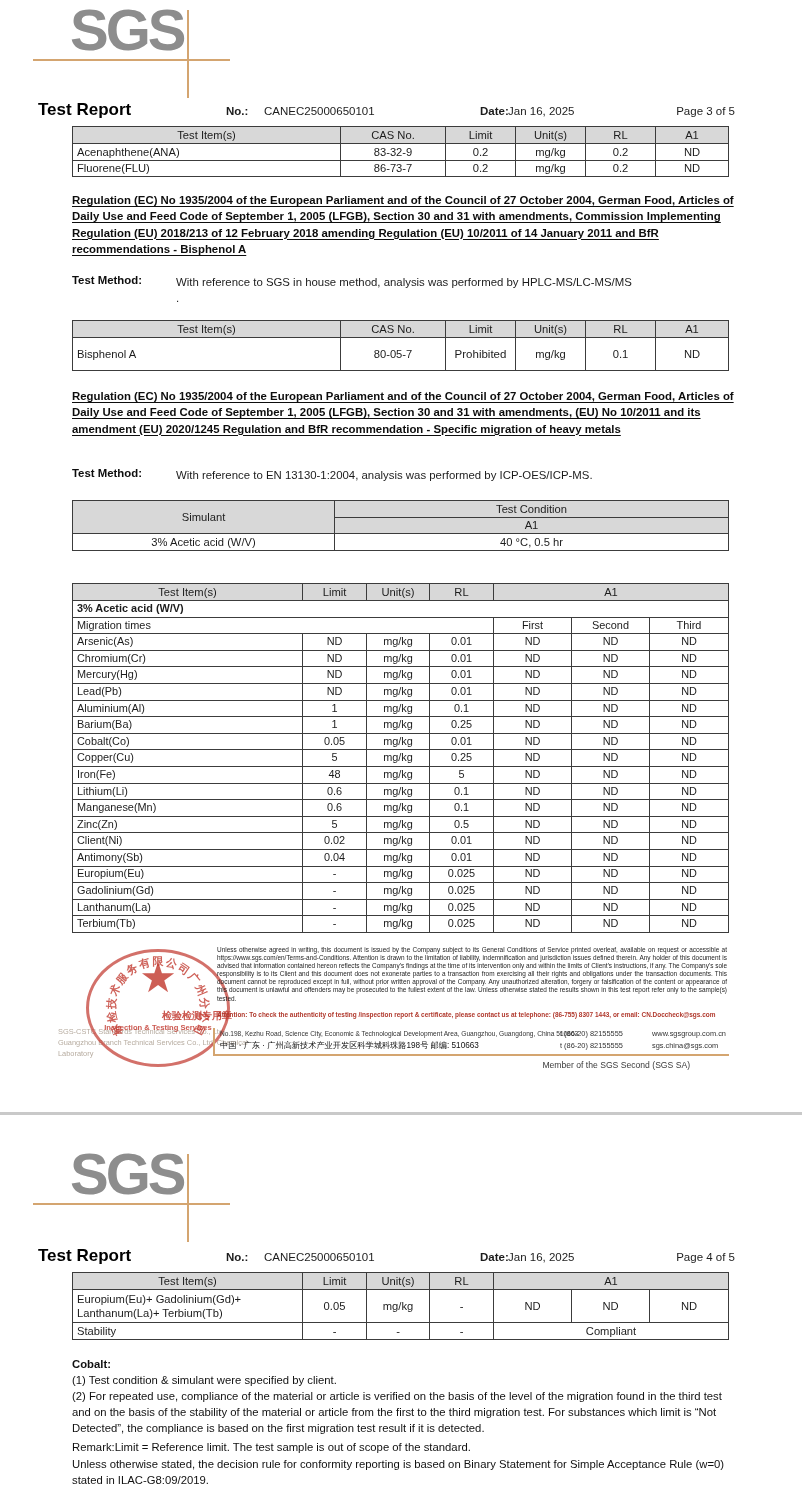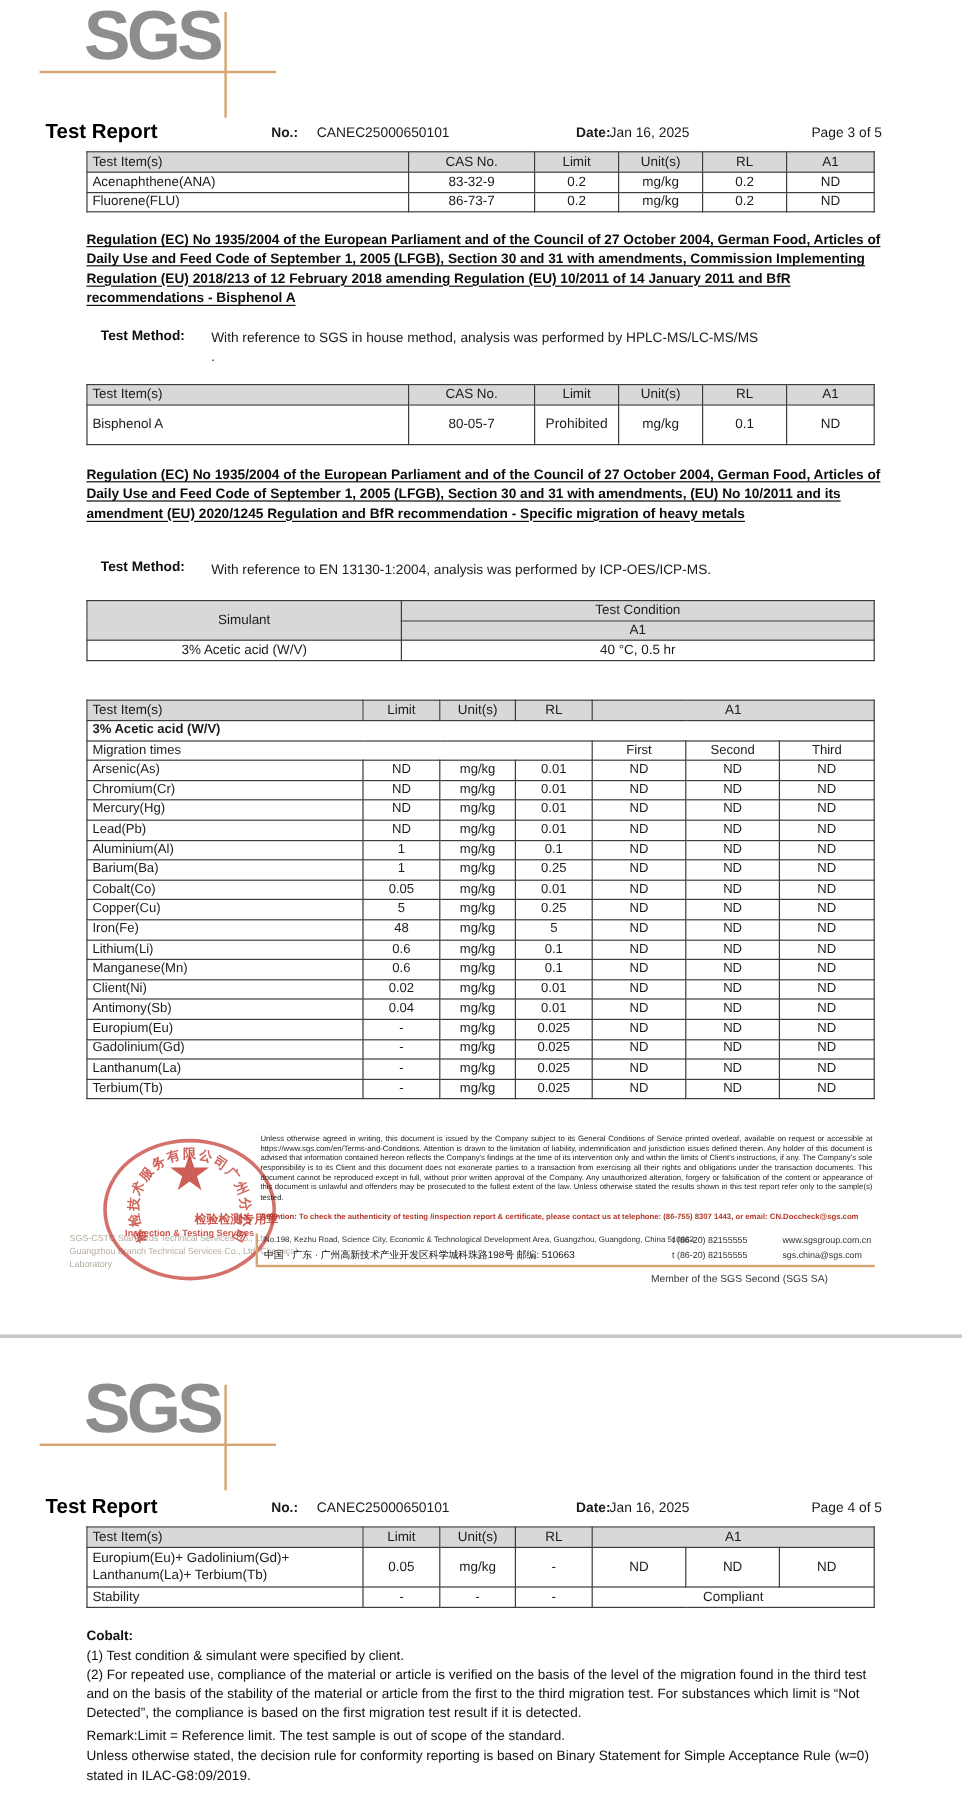--- a/index.html
+++ b/index.html
@@ -22,37 +22,37 @@
   .rh-no { left:264px; }
   .rh-date-label { left:458px; font-weight:bold;padding-left:22px; }
   .rh-date { left:508px; }
   .rh-page { left:600px; width:135px; text-align:right; }
 
   
   table { position:absolute; border-collapse:collapse; table-layout:fixed; background:#fff; }
   th, td { border:1px solid #3c3c3c; font-size:11.2px; font-weight:normal; padding:0 4px;
            text-align:center; color:#1c1c1c; overflow:hidden; line-height:1.25; }
   th { background:#d8d8d8; }
-  .left { text-align:left; }
+  .left { text-align:center; }
   thead tr { height:17px; }
   tbody tr { height:16.6px; }
   #t2 tbody tr { height:33px; }
   #t2 .wrapcell { word-break:break-all; font-size:11.5px; }
   .section-row td { font-weight:bold; text-align:left; }
   #t4 tbody td:first-child, #t1 tbody td:first-child, #t2 tbody td:first-child,
   #t5 tbody td:first-child { text-align:left; }
   #t4 td { font-size:10.9px; }
   #t5 .tallrow { height:33px; }
   #t3 td { height:15.6px; }
   #t3 .hdr { background:#d8d8d8; }
 
   
   .reg { position:absolute; left:72px; width:662px; font-size:11.4px; font-weight:bold;
          text-decoration:underline; text-underline-offset:2px; line-height:16.4px; color:#0d0d0d; }
-  .tm-label { position:absolute; left:84px; font-size:11.4px; font-weight:bold; color:#0d0d0d; }
+  .tm-label { position:absolute; left:72px; font-size:11.4px; font-weight:bold; color:#0d0d0d; }
   .tm-text { position:absolute; left:176px; width:458px; font-size:11.4px; line-height:16px; }
 
   
   .company-gray { position:absolute; left:58px; width:190px; font-size:7.4px; color:#b7aca0; line-height:11px; }
   .stamp { position:absolute; left:84px; top:947px; width:148px; height:122px; }
   .stamp-ring { position:absolute; left:2px; top:2px; right:2px; bottom:2px;
                 border:3px solid rgba(194,58,48,0.72); border-radius:50%; }
   .stamp-ring span { position:absolute; left:calc(50% - 6px); top:calc(50% - 8px); width:12px; height:16px;
                      color:rgba(194,58,48,0.8); font-size:11px; font-weight:bold; text-align:center;
                      transform-origin:6px 8px; }
@@ -328,20 +328,29 @@
         <tr>
           <td>Manganese(Mn)</td>
           <td>0.6</td>
           <td>mg/kg</td>
           <td>0.1</td>
           <td>ND</td>
           <td>ND</td>
           <td>ND</td>
         </tr>
         <tr>
+          <td>Zinc(Zn)</td>
+          <td>5</td>
+          <td>mg/kg</td>
+          <td>0.5</td>
+          <td>ND</td>
+          <td>ND</td>
+          <td>ND</td>
+        </tr>
+        <tr>
           <td>Client(Ni)</td>
           <td>0.02</td>
           <td>mg/kg</td>
           <td>0.01</td>
           <td>ND</td>
           <td>ND</td>
           <td>ND</td>
         </tr>
         <tr>
           <td>Antimony(Sb)</td>

